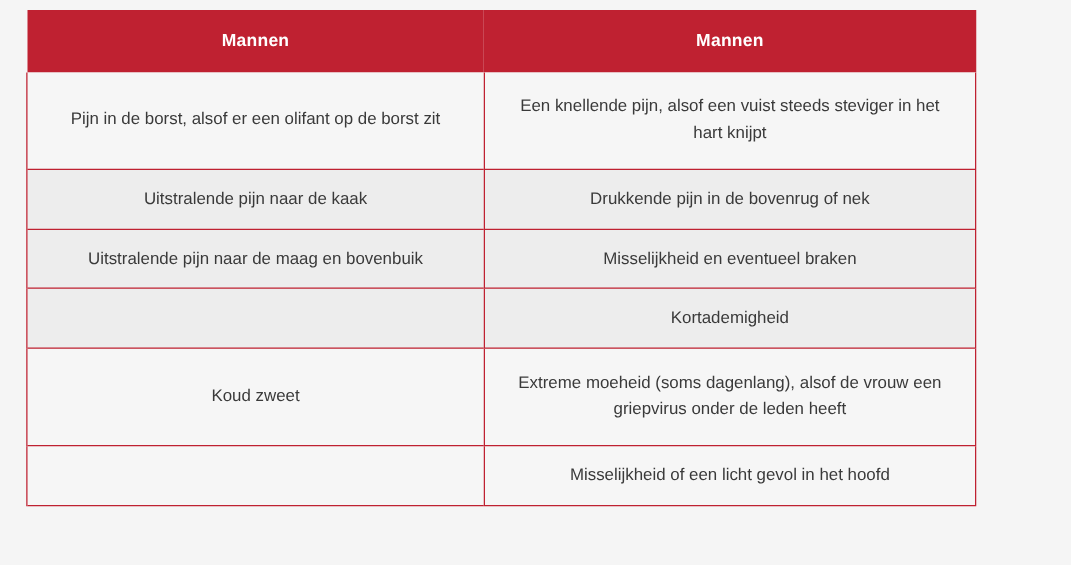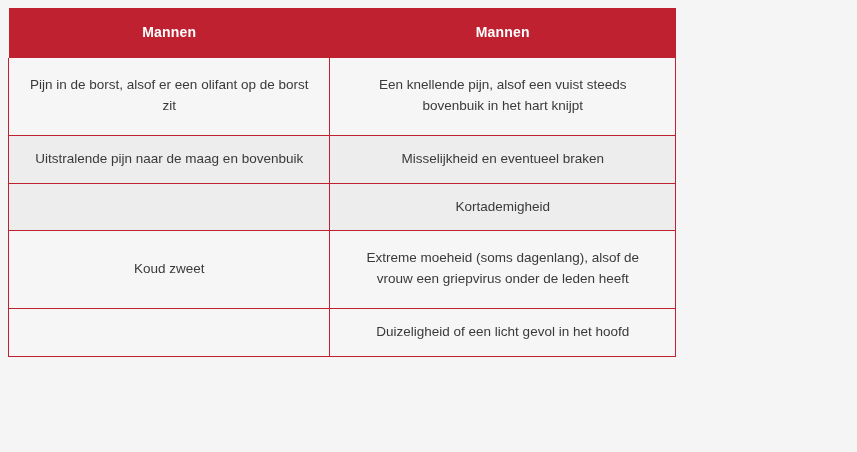--- a/index.html
+++ b/index.html
@@ -9,23 +9,23 @@
   body {
     width: 857px;
     height: 452px;
     background: #f5f5f5;
     font-family: "Liberation Sans", sans-serif;
     overflow: hidden;
   }
 
   #symptom-table-wrap {
     position: absolute;
-    left: 8px;
+    left: 21px;
     top: 8px;
-    width: 668px;
+    width: 760px;
     height: 435px;
     box-sizing: border-box;
   }
 
   table.symptom-table {
     width: 100%;
     border-collapse: collapse;
     table-layout: fixed;
   }
 
@@ -93,40 +93,44 @@
     <thead>
       <tr class="header-row">
         <th class="header-cell">Mannen</th>
         <th class="header-cell">Mannen</th>
       </tr>
     </thead>
     <tbody>
 
       <tr class="symptom-row row-light">
         <td class="symptom-cell cell-tall">Pijn in de borst, alsof er een olifant op de borst zit</td>
-        <td class="symptom-cell cell-tall">Een knellende pijn, alsof een vuist steeds bovenbuik in het hart knijpt</td>
+        <td class="symptom-cell cell-tall">Een knellende pijn, alsof een vuist steeds steviger in het hart knijpt</td>
       </tr>
 
+      <tr class="symptom-row row-dark">
+        <td class="symptom-cell">Uitstralende pijn naar de kaak</td>
+        <td class="symptom-cell">Drukkende pijn in de bovenrug of nek</td>
+      </tr>
 
 
       <tr class="symptom-row row-dark">
         <td class="symptom-cell">Uitstralende pijn naar de maag en bovenbuik</td>
         <td class="symptom-cell">Misselijkheid en eventueel braken</td>
       </tr>
 
       <tr class="symptom-row row-dark">
         <td class="symptom-cell is-empty"></td>
         <td class="symptom-cell">Kortademigheid</td>
       </tr>
 
       <tr class="symptom-row row-light">
         <td class="symptom-cell cell-tall">Koud zweet</td>
         <td class="symptom-cell cell-tall">Extreme moeheid (soms dagenlang), alsof de vrouw een griepvirus onder de leden heeft</td>
       </tr>
 
       <tr class="symptom-row row-light">
         <td class="symptom-cell is-empty"></td>
-        <td class="symptom-cell">Duizeligheid of een licht gevol in het hoofd</td>
+        <td class="symptom-cell">Misselijkheid of een licht gevol in het hoofd</td>
       </tr>
 
     </tbody>
   </table>
 </div>
 
 </body></html>

